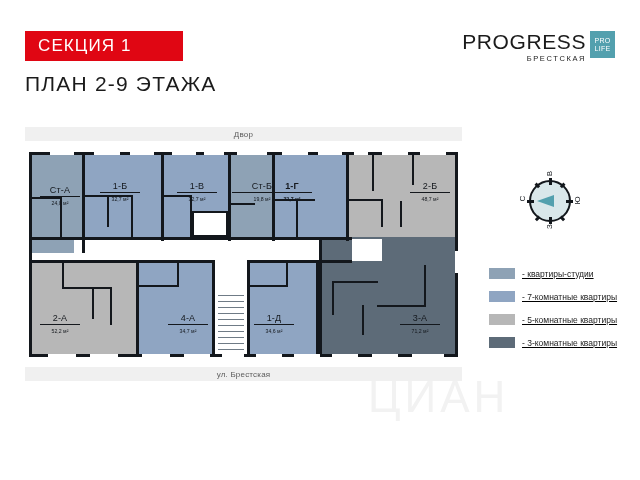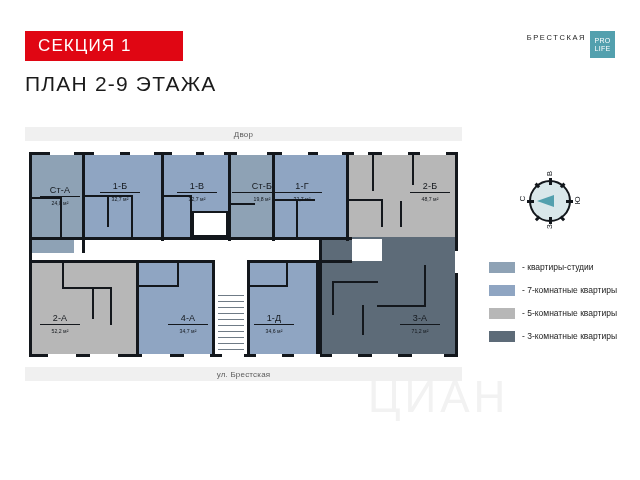--- a/index.html
+++ b/index.html
@@ -104,34 +104,35 @@
     position:absolute;left:16px;top:23px;width:0;height:0;
     border-top:6px solid transparent;border-bottom:6px solid transparent;
     border-right:17px solid #53a0ae;
   }
   .cdir{
     position:absolute;font-size:8px;color:#13171c;
   }
 
   
   .legend{position:absolute;left:489px;top:262px;}
-  .leg-row{display:flex;align-items:flex-start;height:23px;}
+  .leg-row{display:flex;align-items:center;height:23px;text-decoration:underline;}
   .leg-sw{width:26px;height:11px;margin-right:7px;flex:none;}
   .leg-tx{font-size:8.5px;color:#1b1b1b;white-space:nowrap;}
 </style>
 </head>
 <body>
 
 <div class="page">
 
   <div class="section-badge">СЕКЦИЯ 1</div>
   <div class="plan-title">ПЛАН 2-9 ЭТАЖА</div>
 
   <div class="logo">
     <div class="logo-text">
+      <div class="logo-main">PROGRESS</div>
       <div class="logo-sub">БРЕСТСКАЯ</div>
     </div>
     <div class="logo-badge">
       <span>PRO</span>
       <span>LIFE</span>
     </div>
   </div>
 
   <div class="watermark">ЦИАН</div>
 
@@ -265,21 +266,21 @@
           <span class="ar">32,7 м²</span>
         </div>
         <div class="apt-label" style="left:145px;top:26px;width:40px;">
           <span class="nm">1-В</span>
           <span class="ar">32,7 м²</span>
         </div>
         <div class="apt-label" style="left:200px;top:26px;width:60px;">
           <span class="nm">Ст-Б</span>
           <span class="ar">19,8 м²</span>
         </div>
-        <div class="apt-label" style="left:250px;top:26px;width:40px;">
+        <div class="apt-label" style="left:240px;top:26px;width:40px;font-weight:bold;">
           <span class="nm">1-Г</span>
           <span class="ar">32,7 м²</span>
         </div>
         <div class="apt-label" style="left:378px;top:26px;width:40px;">
           <span class="nm">2-Б</span>
           <span class="ar">48,7 м²</span>
         </div>
         <div class="apt-label" style="left:8px;top:158px;width:40px;">
           <span class="nm">2-А</span>
           <span class="ar">52,2 м²</span>

